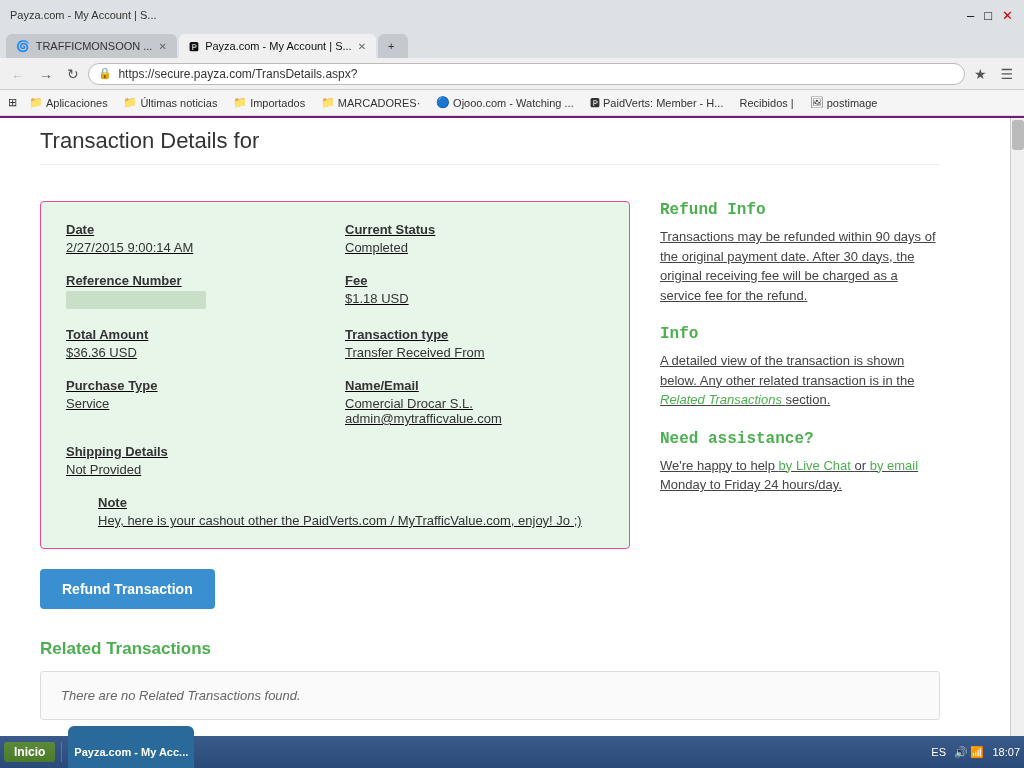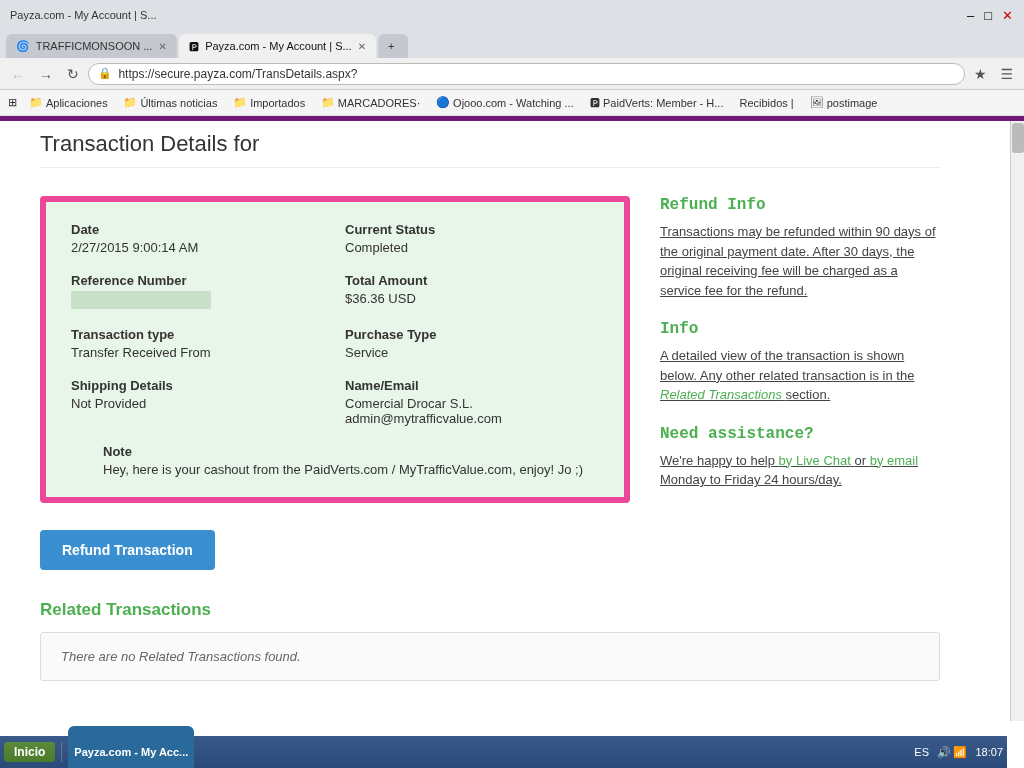--- a/index.html
+++ b/index.html
@@ -1,21 +1,21 @@
 <!DOCTYPE html>
 <html><head>
   <meta charset="utf-8">
   <style>
     * { margin: 0; padding: 0; box-sizing: border-box; }
     body { font-family: Arial, sans-serif; font-size: 13px; background: #fff; overflow-x: hidden; }
 
     
     .browser-chrome {
       background: #dde1e6;
-      border-bottom: 5px solid #701a75;
+      border-bottom: 2px solid #701a75;
     }
     .title-bar {
       background: #dde1e6;
       display: flex;
       align-items: center;
       padding: 4px 6px;
       height: 30px;
     }
     .tab-bar {
       display: flex;
@@ -126,40 +126,41 @@
     .content-wrapper {
       padding: 10px 20px 20px 40px;
       max-width: 960px;
     }
 
     
     .page-title {
       font-size: 22px;
       font-weight: normal;
       color: #333;
-      margin-bottom: 28px;
+      margin-bottom: 36px;
       padding-bottom: 10px;
       border-bottom: 1px solid #eee;
     }
 
     
     .main-layout {
       display: flex;
       gap: 30px;
       align-items: flex-start;
     }
 
     
     .transaction-card {
       background: #e8f5e9;
-      border: 6px solid #ec4899;
+      border: 1px solid #ec4899;
       border-radius: 4px;
       padding: 20px 25px;
       flex: 0 0 590px;
       min-width: 0;
+      text-decoration: underline;
     }
 
     .transaction-grid {
       display: grid;
       grid-template-columns: 1fr 1fr;
       gap: 18px 20px;
     }
 
     .field-label {
       font-size: 13px;
@@ -244,21 +245,21 @@
       font-style: italic;
       color: #666;
       font-size: 13px;
     }
 
     
     .taskbar {
       position: fixed;
       bottom: 0;
       left: 0;
-      right: 17px;
+      right: 0;
       height: 32px;
       background: linear-gradient(to bottom, #3a5a8a, #2a4a7a);
       display: flex;
       align-items: center;
       padding: 0 4px;
       gap: 4px;
       z-index: 100;
     }
     .taskbar-start {
       background: linear-gradient(to bottom, #5a8a3a, #4a7a2a);
@@ -387,50 +388,54 @@
             <div class="field-label">Current Status</div>
             <div class="field-value">Completed</div>
           </div>
 
           <div class="field-group">
             <div class="field-label">Reference Number</div>
             <div class="field-value reference" style="background:#c8dfc8;font-size:12px;color:#999;letter-spacing:2px;">&nbsp;&nbsp;&nbsp;&nbsp;&nbsp;&nbsp;&nbsp;&nbsp;&nbsp;&nbsp;&nbsp;&nbsp;&nbsp;&nbsp;&nbsp;&nbsp;&nbsp;&nbsp;&nbsp;&nbsp;&nbsp;&nbsp;&nbsp;&nbsp;</div>
           </div>
 
 
+          <div class="field-group">
+            <div class="field-label">Fee</div>
+            <div class="field-value">$1.18 USD</div>
+          </div>
 
           <div class="field-group">
             <div class="field-label">Total Amount</div>
             <div class="field-value">$36.36 USD</div>
           </div>
 
           <div class="field-group">
             <div class="field-label">Transaction type</div>
             <div class="field-value">Transfer Received From</div>
           </div>
 
           <div class="field-group">
             <div class="field-label">Purchase Type</div>
             <div class="field-value">Service</div>
-          </div>
-
-          <div class="field-group">
-            <div class="field-label">Shipping Details</div>
-            <div class="field-value">Not Provided</div>
           </div>
 
           <div class="field-group">
             <div class="field-label">Name/Email</div>
             <div class="field-value">Comercial Drocar S.L.</div>
             <div class="field-value">admin@mytrafficvalue.com</div>
           </div>
 
+          <div class="field-group">
+            <div class="field-label">Shipping Details</div>
+            <div class="field-value">Not Provided</div>
+          </div>
+
           <div class="field-group note-field">
             <div class="field-label">Note</div>
-            <div class="field-value">Hey, here is your cashout from the PaidVerts.com / MyTrafficValue.com, enjoy! Jo ;)</div>
+            <div class="field-value">Hey, here is your cashout other the PaidVerts.com / MyTrafficValue.com, enjoy! Jo ;)</div>
           </div>
 
         </div>
       </div>
 
       <div class="sidebar">
 
         <div class="sidebar-section">
           <div class="sidebar-heading">Refund Info</div>
           <p class="sidebar-text">Transactions may be refunded within 90 days of the original payment date. After 30 days, the original receiving fee will be charged as a service fee for the refund.</p>

